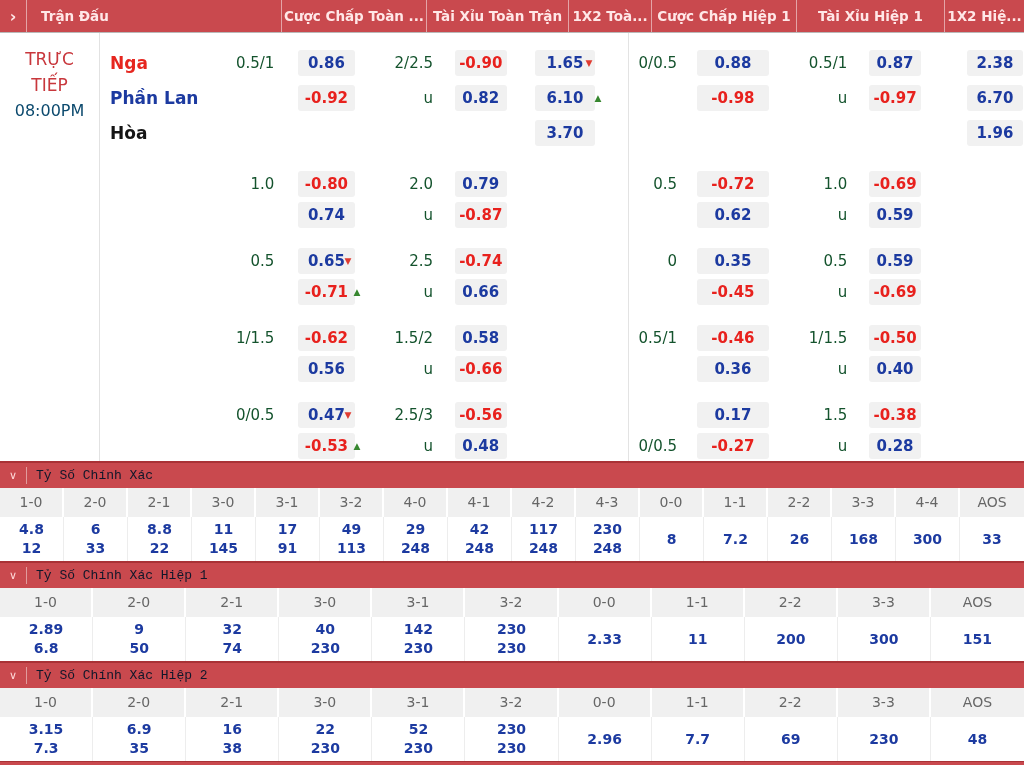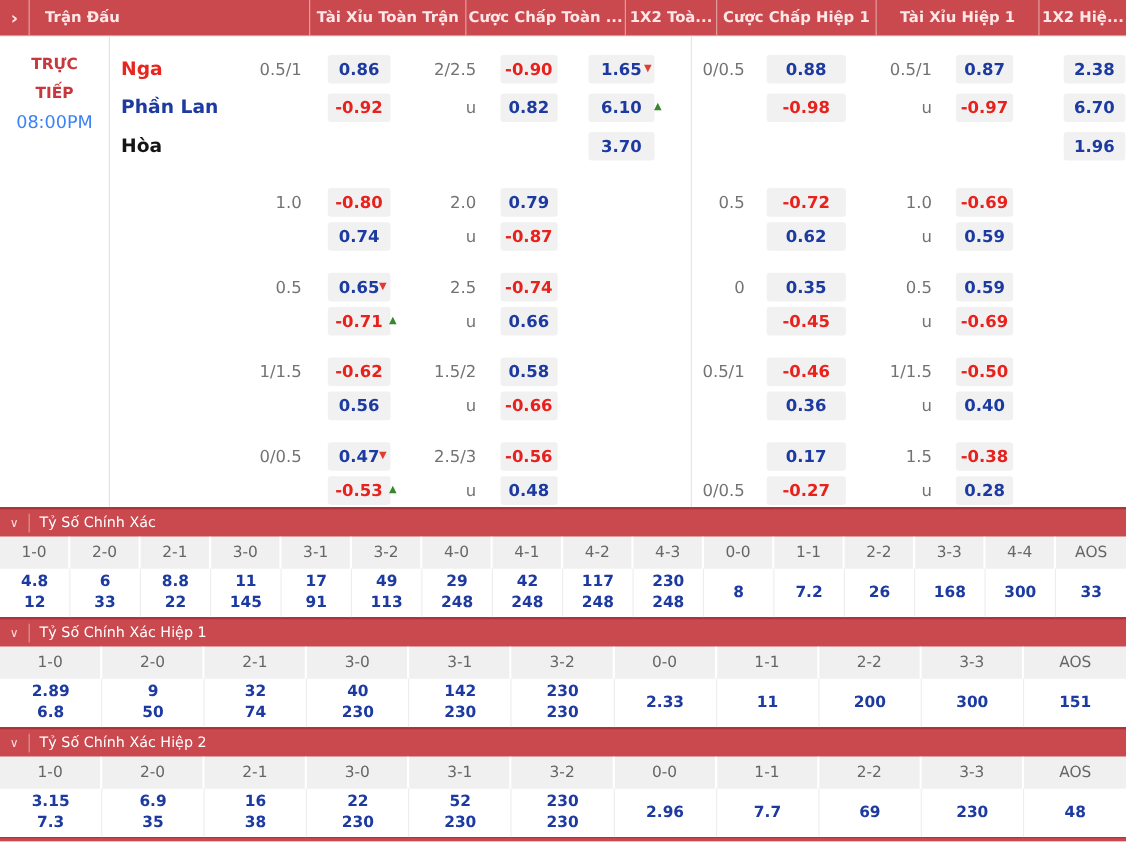--- a/index.html
+++ b/index.html
@@ -12,34 +12,34 @@
              color:#ffe7e7; font-size:13.5px; font-weight:600; border-right:1px solid rgba(255,255,255,.5);
              white-space:nowrap; overflow:hidden; }
   .tb-chev { width:27px; font-size:16px; font-weight:700; cursor:pointer; }
   .tb-match { width:255px; justify-content:flex-start; padding-left:14px; }
   .tb-c1 { width:145px; } .tb-c2 { width:142px; } .tb-c3 { width:83px; }
   .tb-c4 { width:145px; } .tb-c5 { width:148px; } .tb-c6 { width:79px; border-right:none; }
 
   
   .main { height:428px; display:flex; background:#fff; }
   .left-panel { width:100px; border-right:1px solid #e2e2e2; text-align:center; padding-top:13px; }
-  .live { color:#c8373c; font-weight:700; font-size:14px; line-height:26px; width:64px; margin:0 auto; }
-  .mtime { color:#3b82f6; font-size:16px; margin-top:3px; }
+  .live { color:#c8373c; font-weight:400; font-size:17px; line-height:26px; width:64px; margin:0 auto; }
+  .mtime { color:#0c4a6e; font-size:16px; margin-top:3px; }
 
   .odds-wrap { position:relative; width:923px; padding-top:12px; }
   .odds-wrap::before { content:""; position:absolute; left:528px; top:0; bottom:0; width:1px; background:#e3e3e3; }
 
   .oblock { margin-bottom:15px; }
   .oblock:first-child { margin-bottom:18px; }
   .orow { display:flex; align-items:center; height:31px;gap:16px; }
   .oblock:first-child .orow { height:35px; }
 
   .c-name { width:150px; padding-left:10px; font-weight:700; font-size:17px; white-space:nowrap; }
   .c-name.red  { color:#e6261f; } .c-name.blue { color:#1c3aa0; } .c-name.dark { color:#151515; }
-  .c-lab { color:#737373; font-size:15px; text-align:right; white-space:nowrap; }
+  .c-lab { color:#14532d; font-size:15px; text-align:right; white-space:nowrap; }
   .c-ahlab { width:50px; } .c-oulab { width:80px; } .c-ah1lab { width:84px; } .c-ou1lab { width:80px; }
 
   .obox { position:relative; height:26px; line-height:26px; background:#f1f1f1; border-radius:3px;
           text-align:center; cursor:pointer; }
   .obox.empty { background:transparent; cursor:default; }
   .c-ahbox  { width:72px; margin-left:8px; }
   .c-oubox  { width:66px; margin-left:6px; }
   .c-x12box { width:78px; margin-left:12px; }
   .c-ah1box { width:92px; margin-left:4px; }
   .c-ou1box { width:66px; margin-left:6px; }
@@ -47,21 +47,21 @@
   .oval { font-weight:700; font-size:15px; }
   .oval.blue { color:#1c3aa0;text-align:center; } .oval.red { color:#e8211d; }
   .arr { position:absolute; top:50%; transform:translateY(-50%); font-size:9px; line-height:1; }
   .arr.down { right:3px;  color:#e03c31; }
   .arr.up   { right:-6px; color:#37872f; }
 
   
   .sec-header { height:27px; background:#c9494e; border-top:2px solid #a93236; display:flex; align-items:center; cursor:pointer; }
   .sec-chev { width:26px; text-align:center; color:#ffd8d8; font-size:11px; }
   .sec-sep { width:1px; height:17px; background:rgba(255,255,255,.45); }
-  .sec-title { color:#ffffff; font-size:13px; padding-left:9px; }
+  .sec-title { color:#0f172a; font-size:13px; padding-left:9px;font-family:Liberation Mono, monospace; }
 
   .score-table { display:flex; height:73px; background:#fff; }
   .score-col { flex:1; display:flex; flex-direction:column; min-width:0; }
   .sc-head { height:29px; line-height:29px; background:#f0f0f0; color:#666; font-size:14px;
              text-align:center; border-right:2px solid #fff; }
   .score-col:last-child .sc-head { border-right:none; }
   .sc-vals { height:44px; display:flex; flex-direction:column; justify-content:center;
              border-right:1px solid #ededed; cursor:pointer; }
   .score-col:last-child .sc-vals { border-right:none; }
   .sc-val { color:#1c3aa0; font-weight:700; font-size:14px; text-align:center; line-height:19px; }
@@ -69,22 +69,22 @@
   .bottom-strip { height:4px; background:#c9494e; border-top:1px solid #a93236; }
 </style>
 </head>
 <body>
 
 <div class="app">
 
   <div class="topbar">
     <div class="tb-cell tb-chev">›</div>
     <div class="tb-cell tb-match">Trận Đấu</div>
+    <div class="tb-cell tb-c1">Cược Chấp Toàn ...</div>
     <div class="tb-cell tb-c2">Tài Xỉu Toàn Trận</div>
-    <div class="tb-cell tb-c1">Cược Chấp Toàn ...</div>
     <div class="tb-cell tb-c3">1X2 Toà...</div>
     <div class="tb-cell tb-c4">Cược Chấp Hiệp 1</div>
     <div class="tb-cell tb-c5">Tài Xỉu Hiệp 1</div>
     <div class="tb-cell tb-c6">1X2 Hiệ...</div>
   </div>
 
   <div class="main">
     <div class="left-panel">
       <div class="live">TRỰC TIẾP</div>
       <div class="mtime">08:00PM</div>

